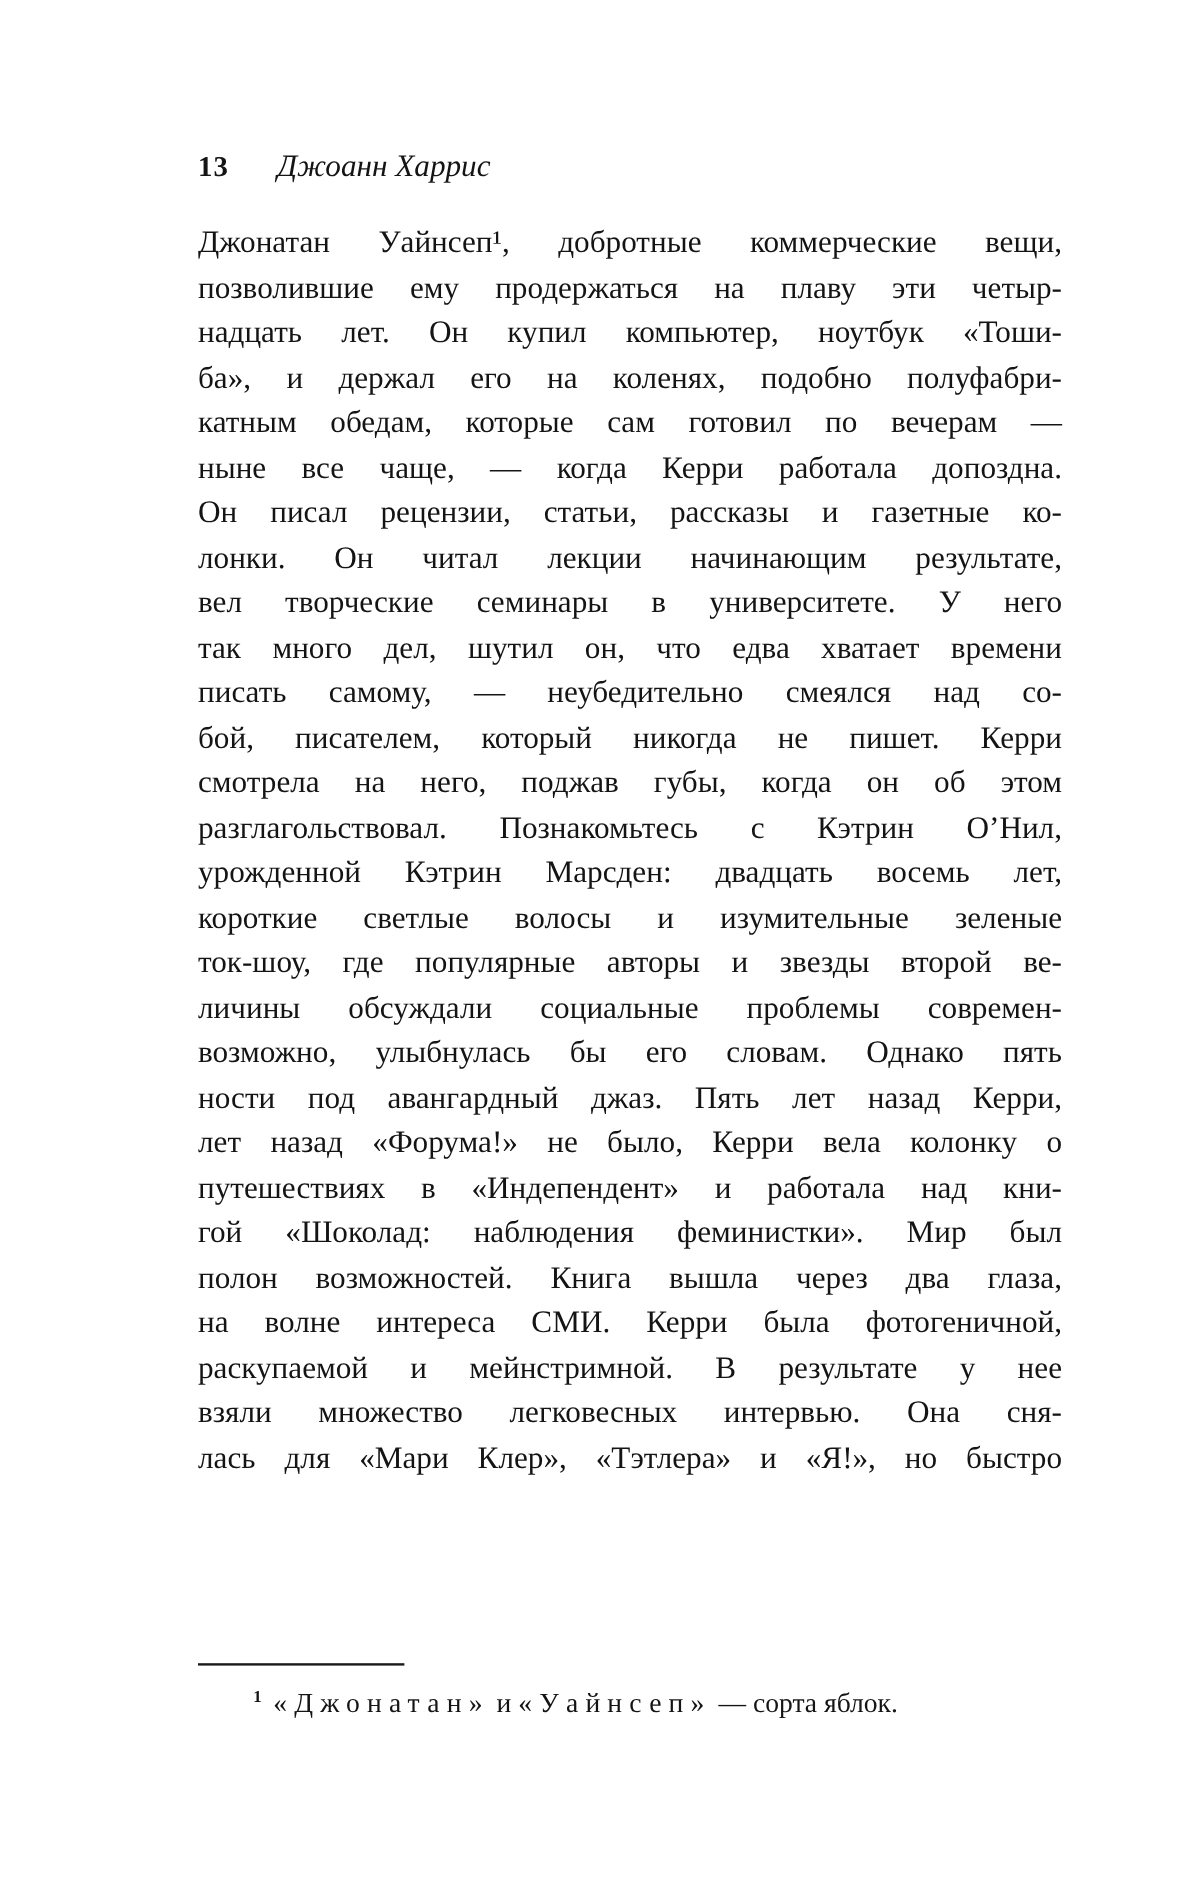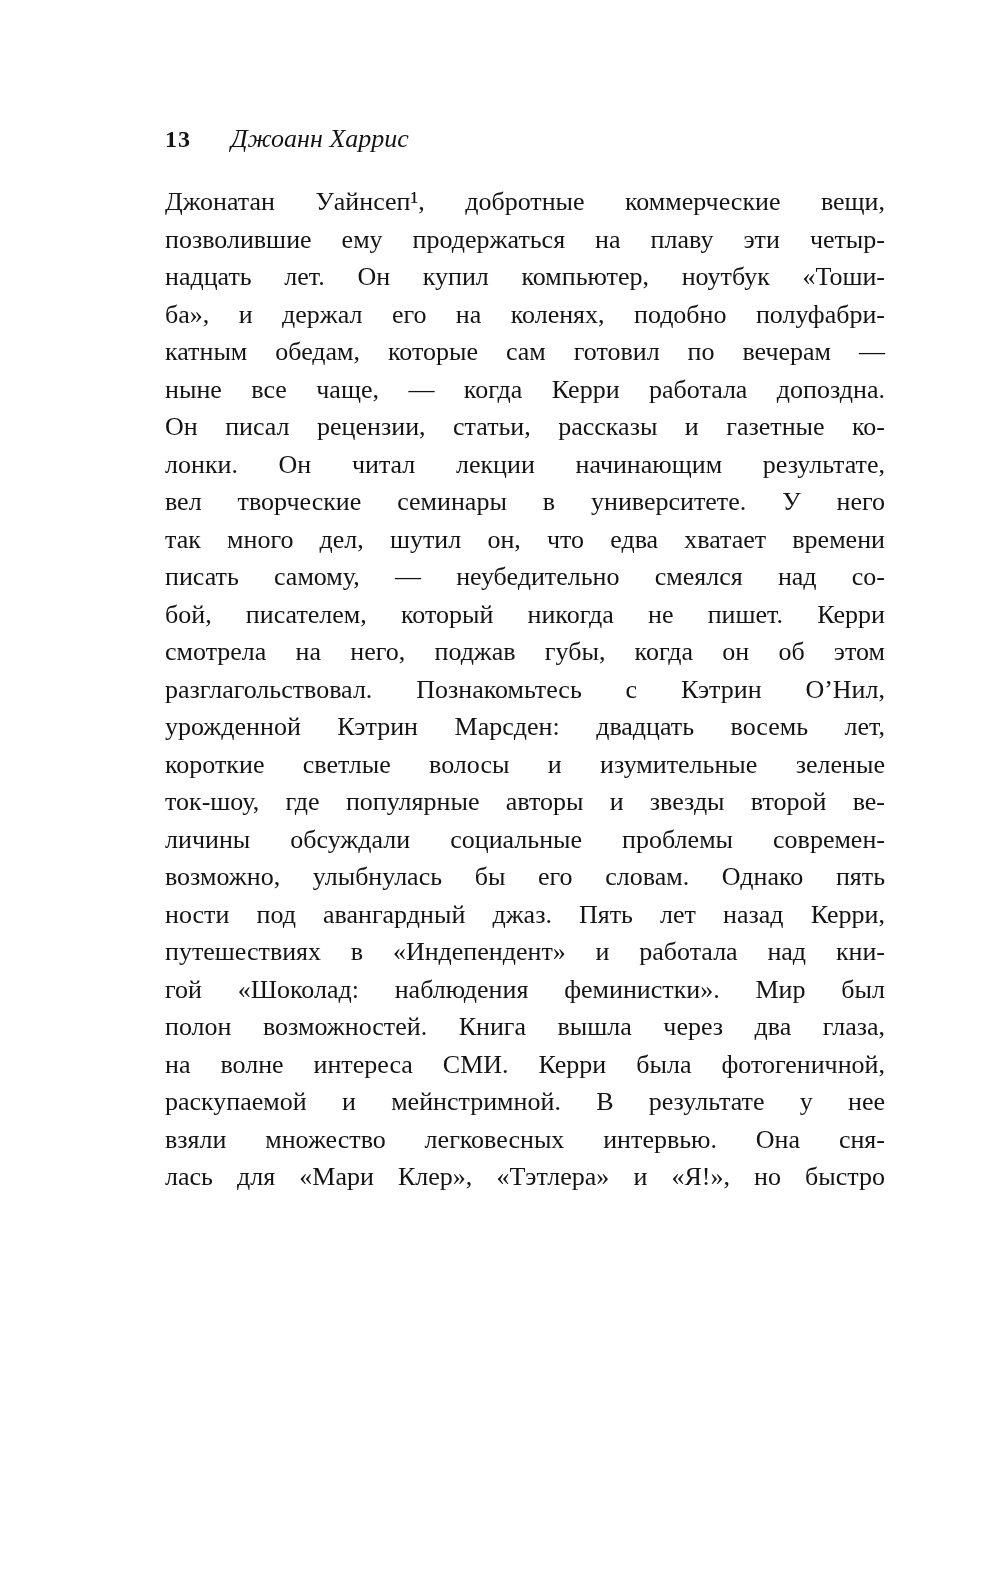--- a/index.html
+++ b/index.html
@@ -97,23 +97,34 @@
     <div class="line">писать самому, — неубедительно смеялся над со-</div>
     <div class="line">бой, писателем, который никогда не пишет. Керри</div>
     <div class="line">смотрела на него, поджав губы, когда он об этом</div>
     <div class="line">разглагольствовал. Познакомьтесь с Кэтрин О’Нил,</div>
     <div class="line">урожденной Кэтрин Марсден: двадцать восемь лет,</div>
     <div class="line">короткие светлые волосы и изумительные зеленые</div>
     <div class="line">ток-шоу, где популярные авторы и звезды второй ве-</div>
     <div class="line">личины обсуждали социальные проблемы современ-</div>
     <div class="line">возможно, улыбнулась бы его словам. Однако пять</div>
     <div class="line">ности под авангардный джаз. Пять лет назад Керри,</div>
+    <div class="line">лет назад «Форума!» не было, Керри вела колонку о</div>
     <div class="line">путешествиях в «Индепендент» и работала над кни-</div>
     <div class="line">гой «Шоколад: наблюдения феминистки». Мир был</div>
     <div class="line">полон возможностей. Книга вышла через два глаза,</div>
     <div class="line">на волне интереса СМИ. Керри была фотогеничной,</div>
     <div class="line">раскупаемой и мейнстримной. В результате у нее</div>
     <div class="line">взяли множество легковесных интервью. Она сня-</div>
     <div class="line">лась для «Мари Клер», «Тэтлера» и «Я!», но быстро</div>
   </div>
 
+  <div class="footnote">
+    <div class="rule"></div>
+    <div class="fn-line">
+      <span class="fn-marker">1</span>
+      <span class="spaced">«Джонатан»</span>
+      <span>и</span>
+      <span class="spaced">«Уайнсеп»</span>
+      <span>— сорта яблок.</span>
+    </div>
+  </div>
 
 </div>
 
 </body></html>

